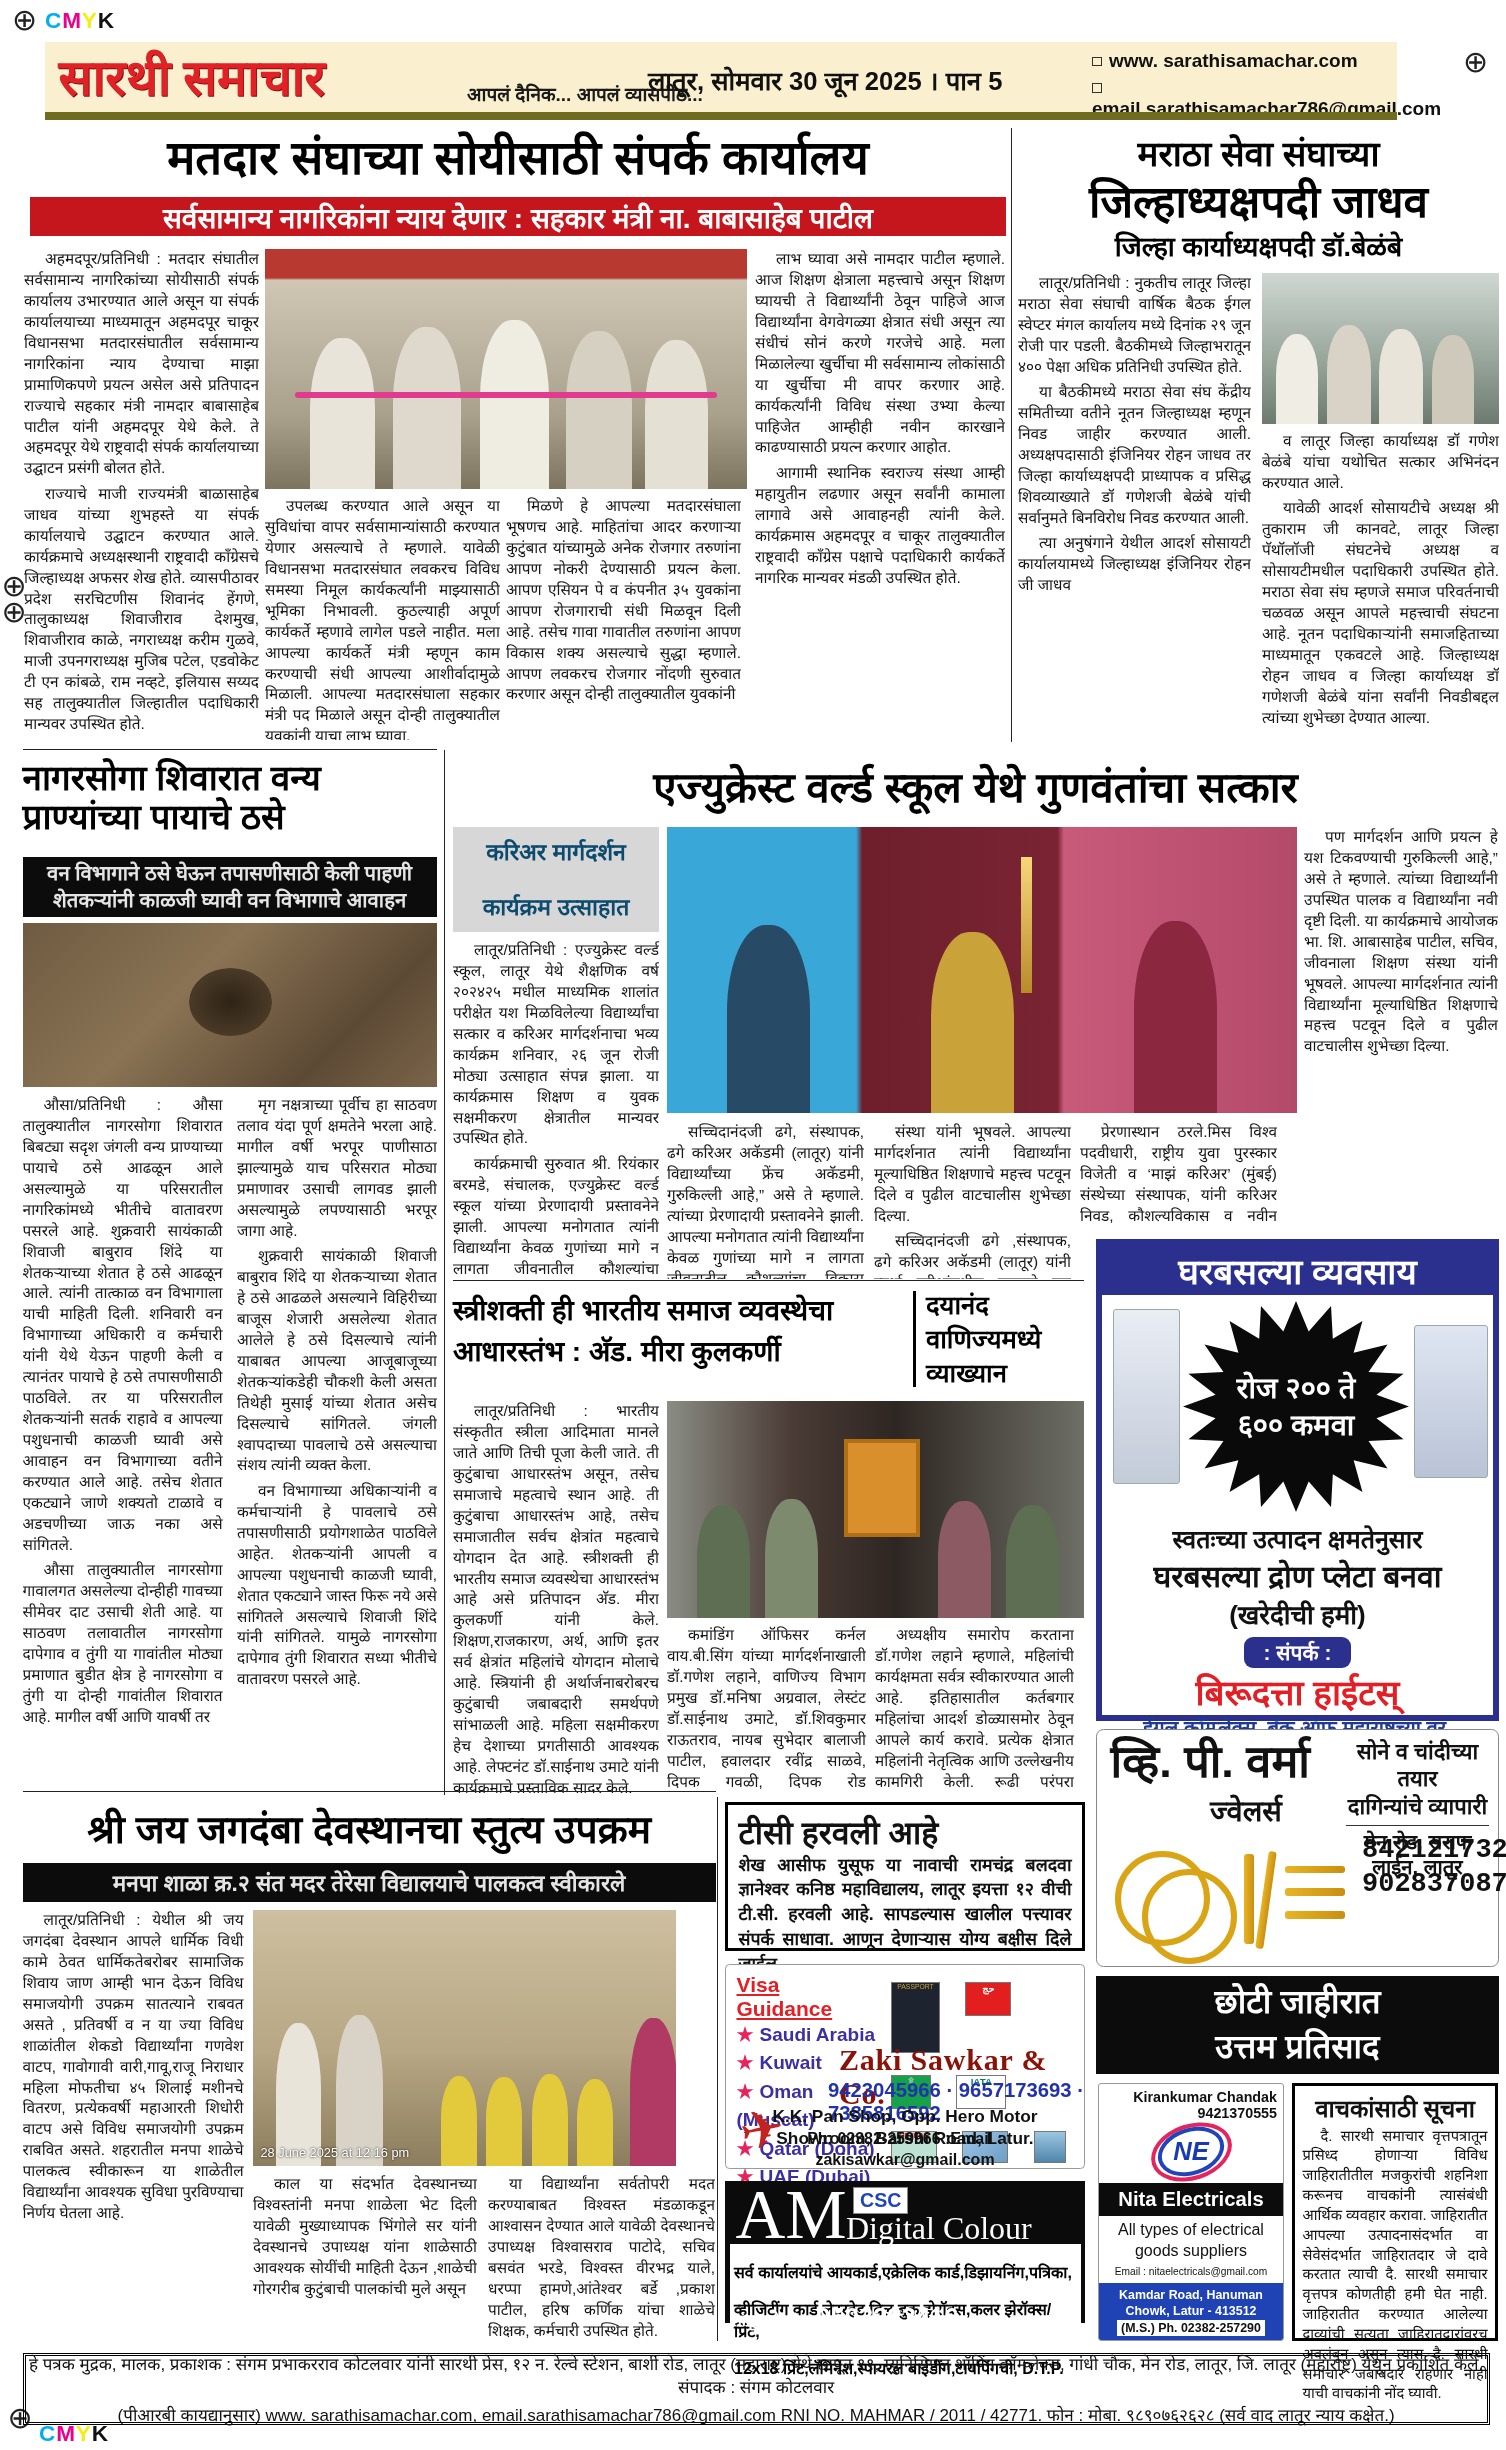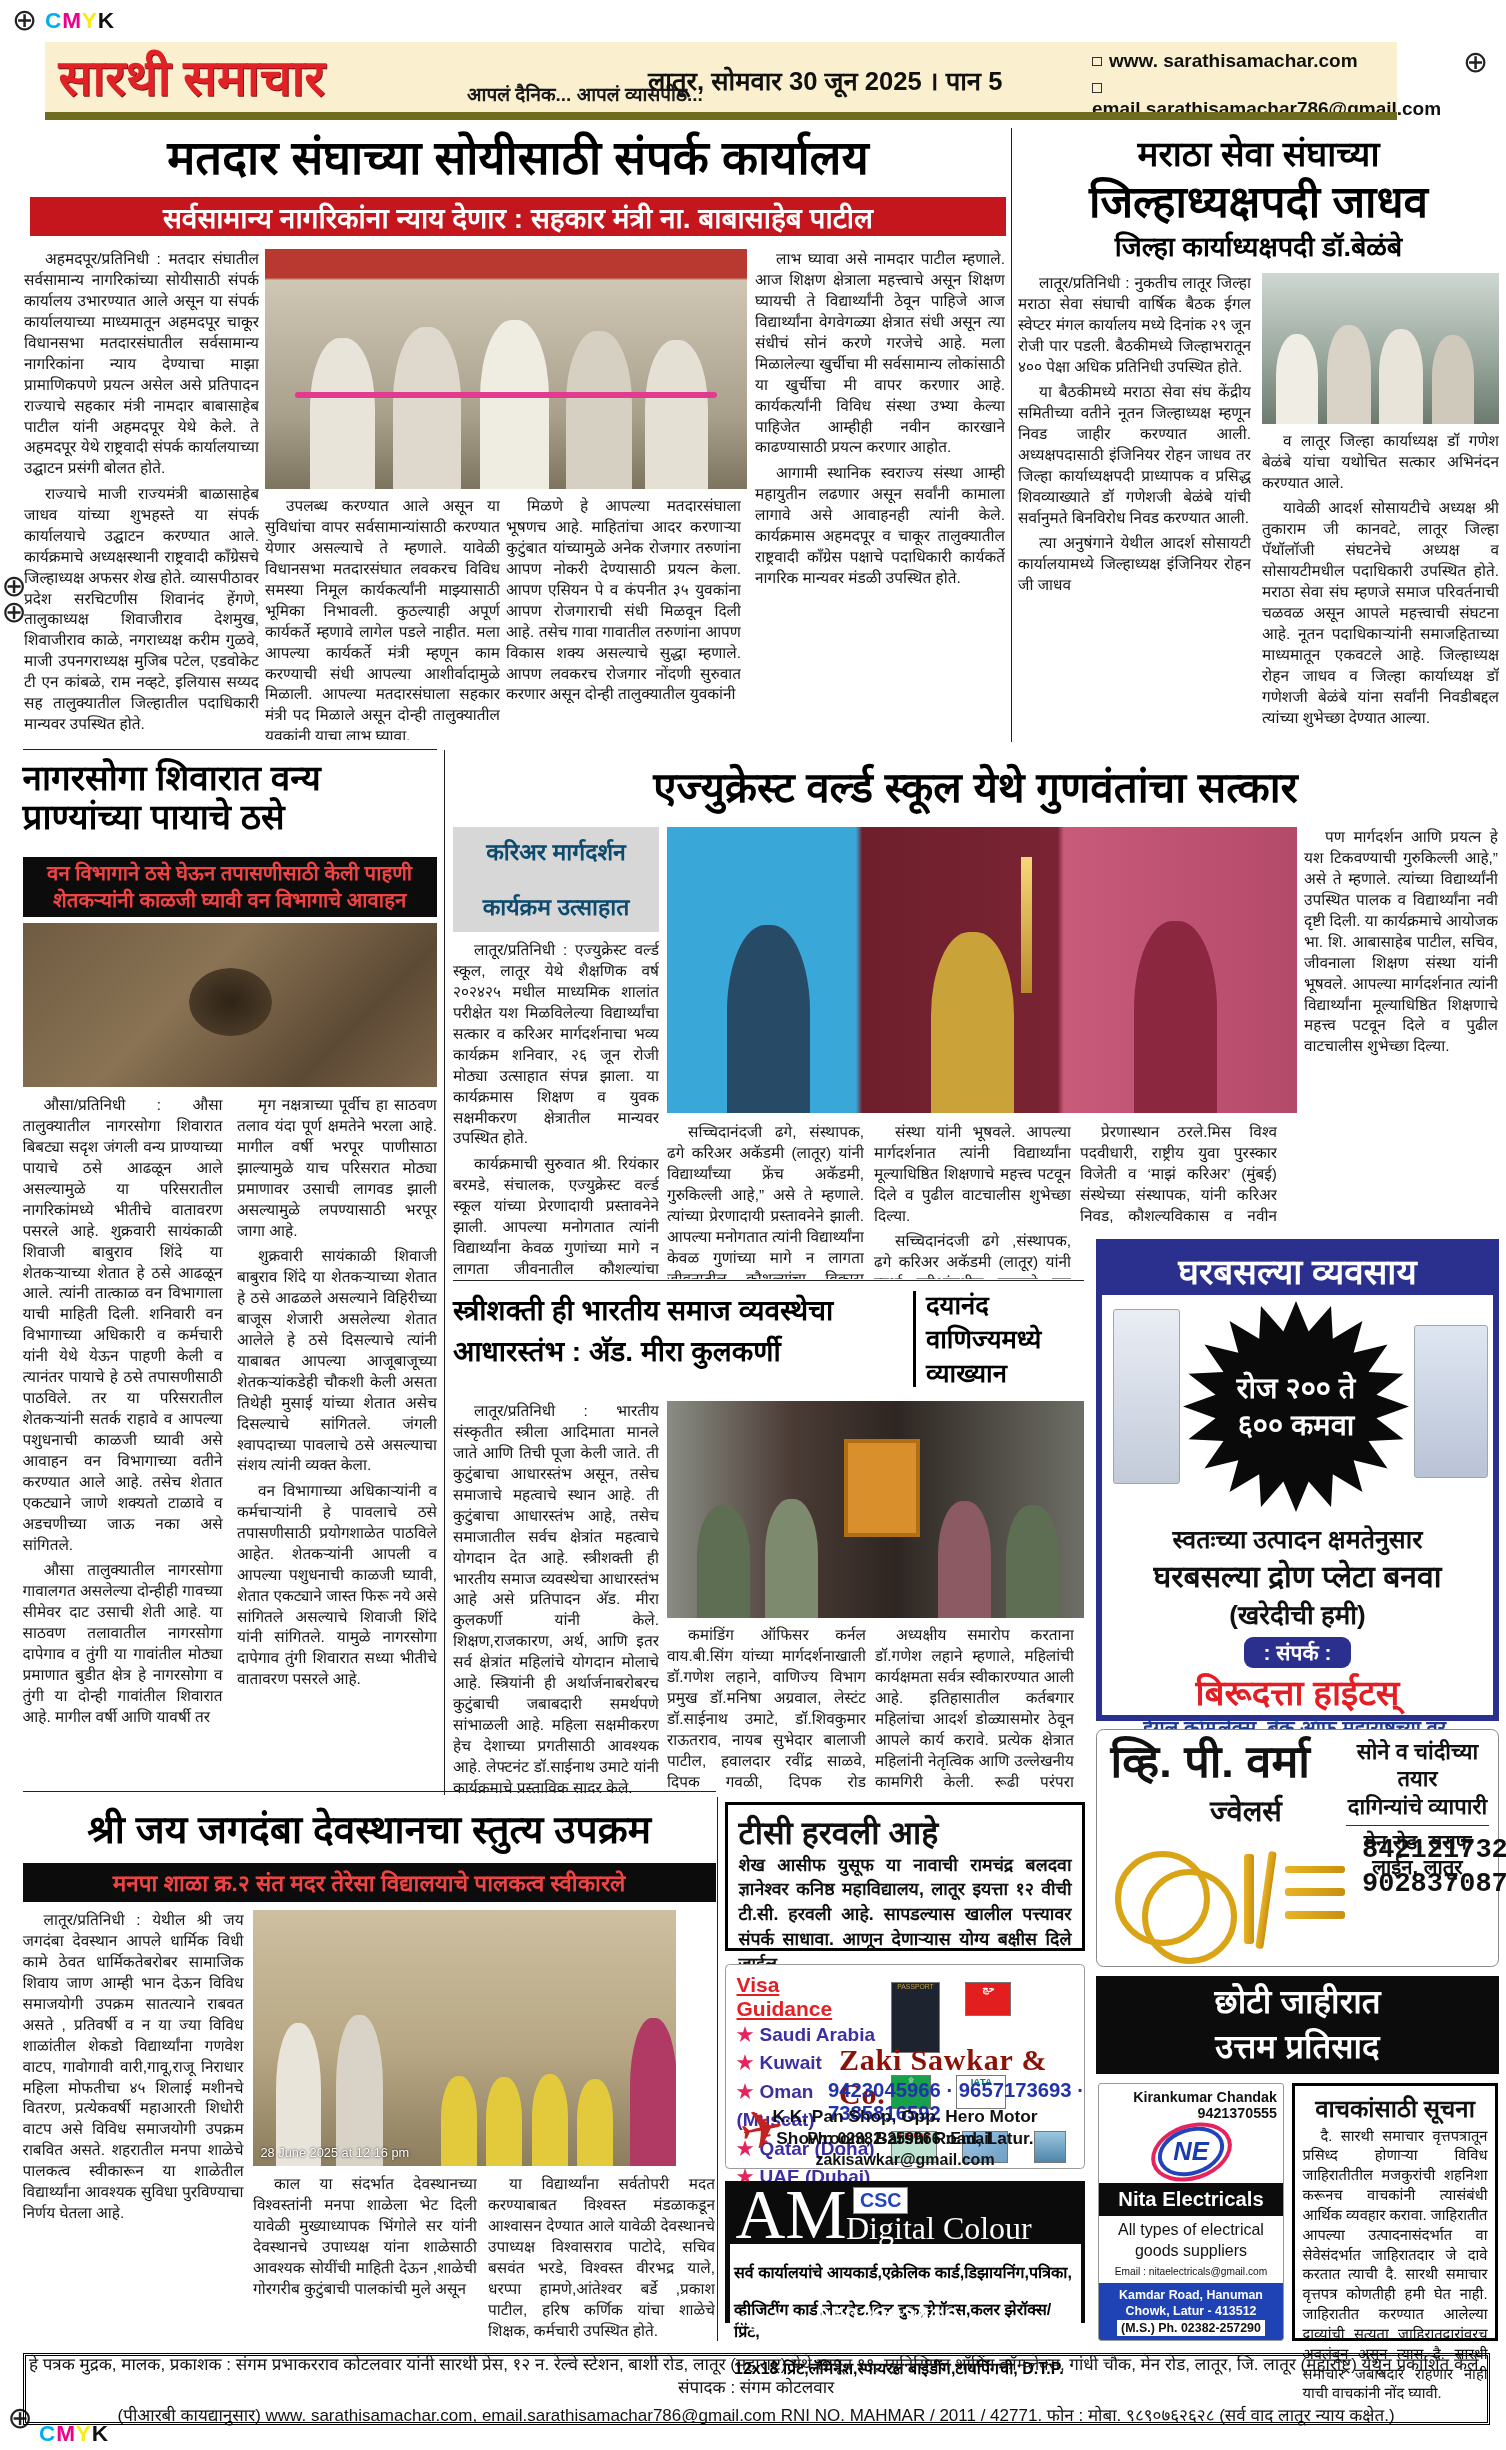--- a/index.html
+++ b/index.html
@@ -17,21 +17,21 @@
   .mast-title{color:#E02226;font-weight:bold;font-size:50px;line-height:1;
               text-shadow:0.8px 0.8px 0 #7a1111; font-family:"Liberation Serif",serif;}
   .mast-tag{font-weight:bold;font-size:19px;color:#1a1a1a;}
   .dateline{font-weight:bold;font-size:25.6px;color:#111;}
   .contact-line{font-size:19px;color:#111;font-weight:bold;}
   .sqb{display:inline-block;width:7.5px;height:7.5px;border:1.5px solid #333;margin-right:7.5px;vertical-align:middle;}
   .oliverule{background:#6F6C20;}
   
   .hl{font-weight:bold;color:#000;line-height:1.12;}
   .band-red{background:#C4161C;color:#fff;font-weight:bold;}
-  .band-black{background:#0c0c0c;color:#ef4444;font-weight:bold;}
+  .band-black{background:#0c0c0c;color:#e5e5e5;font-weight:bold;}
   .kicker-gray{background:#D7D7D7;color:#0c4a6e;font-weight:bold;gap:20px;}
   .rule-h{border-top:1.5px solid #222;}
   .rule-v{border-left:1.5px solid #222;}
   
   .photo{overflow:hidden;}
   .ph-fig{position:absolute;bottom:0;border-radius:46% 46% 0 0;}
   .caption-wm{position:absolute;left:7.5px;bottom:6px;color:#fff;font-size:12.8px;
               text-shadow:0 0 2.3px #000;}
   
   .ghar-border{border:6.8px solid #2B2F8E;background:#fff;}

